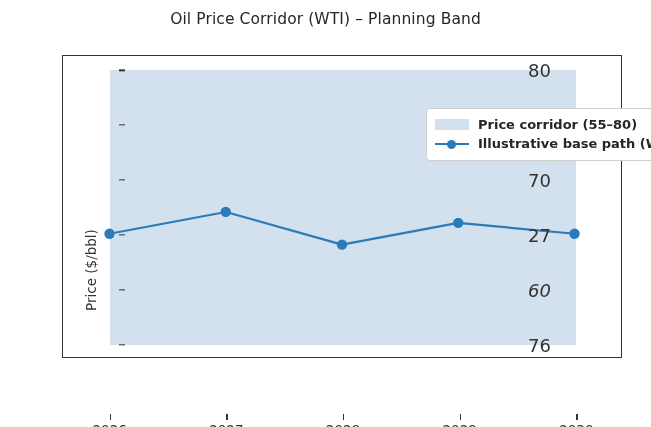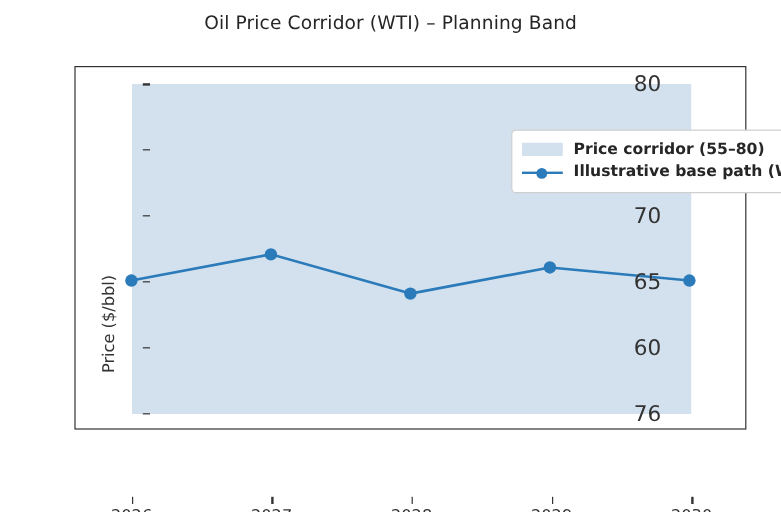--- a/index.html
+++ b/index.html
@@ -193,23 +193,23 @@
           </g>
       </svg>
     </div>
 
     <div id="y-axis-label">Price ($/bbl)</div>
 
     <div id="y-ticks">
         <div class="y-tick-mark" style="top: 288.728px;"></div>
         <div class="y-tick-label" style="top: 288.728px;">76</div>
         <div class="y-tick-mark" style="top: 233.837px;"></div>
-        <div class="y-tick-label" style="top: 233.837px;">60</div>
+        <div class="y-tick-label" style="top: 233.837px; font-style: italic;">60</div>
         <div class="y-tick-mark" style="top: 178.946px;"></div>
-        <div class="y-tick-label" style="top: 178.946px;">65</div>
+        <div class="y-tick-label" style="top: 178.946px;">27</div>
         <div class="y-tick-mark" style="top: 124.054px;"></div>
         <div class="y-tick-label" style="top: 124.054px;">70</div>
         <div class="y-tick-mark" style="top: 69.163px;"></div>
         <div class="y-tick-label" style="top: 69.163px;">75</div>
         <div class="y-tick-mark" style="top: 14.2717px;"></div>
         <div class="y-tick-label" style="top: 14.2717px;">80</div>
       </div>
     <div id="x-ticks">
         <div class="x-tick-mark" style="left: 46.6667px;"></div>
         <div class="x-tick-label" style="left: 46.6667px;">2026</div>

